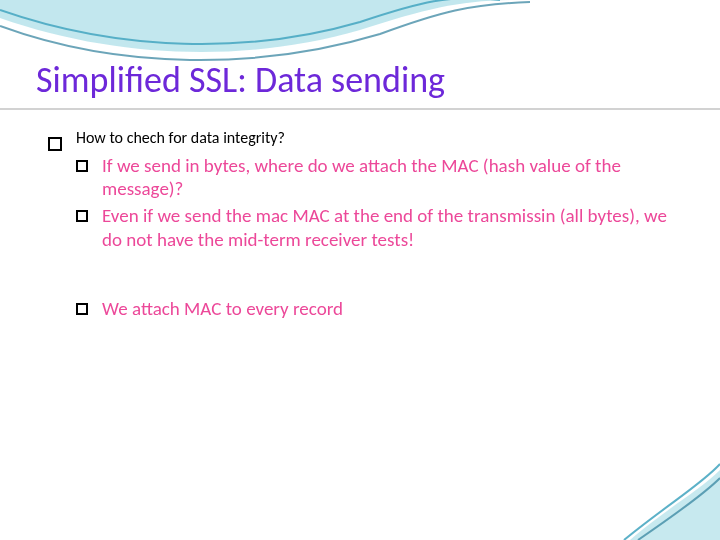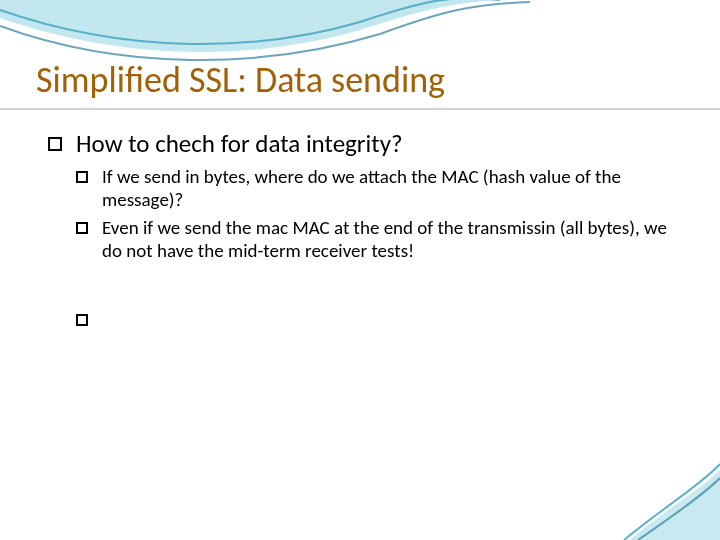--- a/index.html
+++ b/index.html
@@ -28,61 +28,61 @@
     pointer-events: none;
   }
   
   .title {
     position: absolute;
     top: 60px;
     left: 36px;
     right: 30px;
     font-size: 36px;
     line-height: 1.15;
-    color: #a16207;
+    color: #6d28d9;
     font-weight: 400;
   }
   .title-underline {
     position: absolute;
     top: 108px;
     left: 0;
     width: 720px;
     height: 2px;
     background: #7f7f7f;
     opacity: 0.35;
   }
   
   .body {
     position: absolute;
     top: 128px;
     left: 48px;
     right: 40px;
   }
   .level1 {
-    font-size: 25px;
+    font-size: 16px;
     line-height: 1.25;
     margin-bottom: 6px;
     padding-left: 28px;
     position: relative;
     color: #000;
   }
   .level1 .bullet {
     position: absolute;
     left: 0;
     top: 2px;
     font-size: 20px;
   }
   .level2 {
     font-size: 19px;
     line-height: 1.22;
     margin-bottom: 4px;
     padding-left: 26px;
     margin-left: 28px;
     position: relative;
-    color: #000000;
+    color: #ec4899;
   }
   .level2 .bullet {
     position: absolute;
     left: 0;
     top: 1px;
     font-size: 17px;
   }
   .group-gap {
     height: 42px;
   }
@@ -134,20 +134,21 @@
     </div>
     <div class="level2">
       <span class="bullet"><span class="bullet-glyph small"></span></span>
       <span>Even if we send the mac MAC at the end of the transmissin (all bytes), we do not have the mid-term receiver tests!</span>
     </div>
 
     <div class="group-gap"></div>
 
     <div class="level2">
       <span class="bullet"><span class="bullet-glyph small"></span></span>
+      <span>We attach MAC to every record</span>
     </div>
 
   </div>
 
   <svg class="corner" viewBox="0 0 110 80" preserveAspectRatio="none">
     <path d="M110,80 L110,10 C90,30 60,46 20,80 Z" fill="#8fd3e0" opacity="0.5"></path>
     <path d="M110,4 C92,24 58,44 14,80" fill="none" stroke="#4aa9c2" stroke-width="2" opacity="0.9"></path>
     <path d="M110,18 C94,34 66,54 28,80" fill="none" stroke="#2e7f9b" stroke-width="2" opacity="0.7"></path>
   </svg>
 

